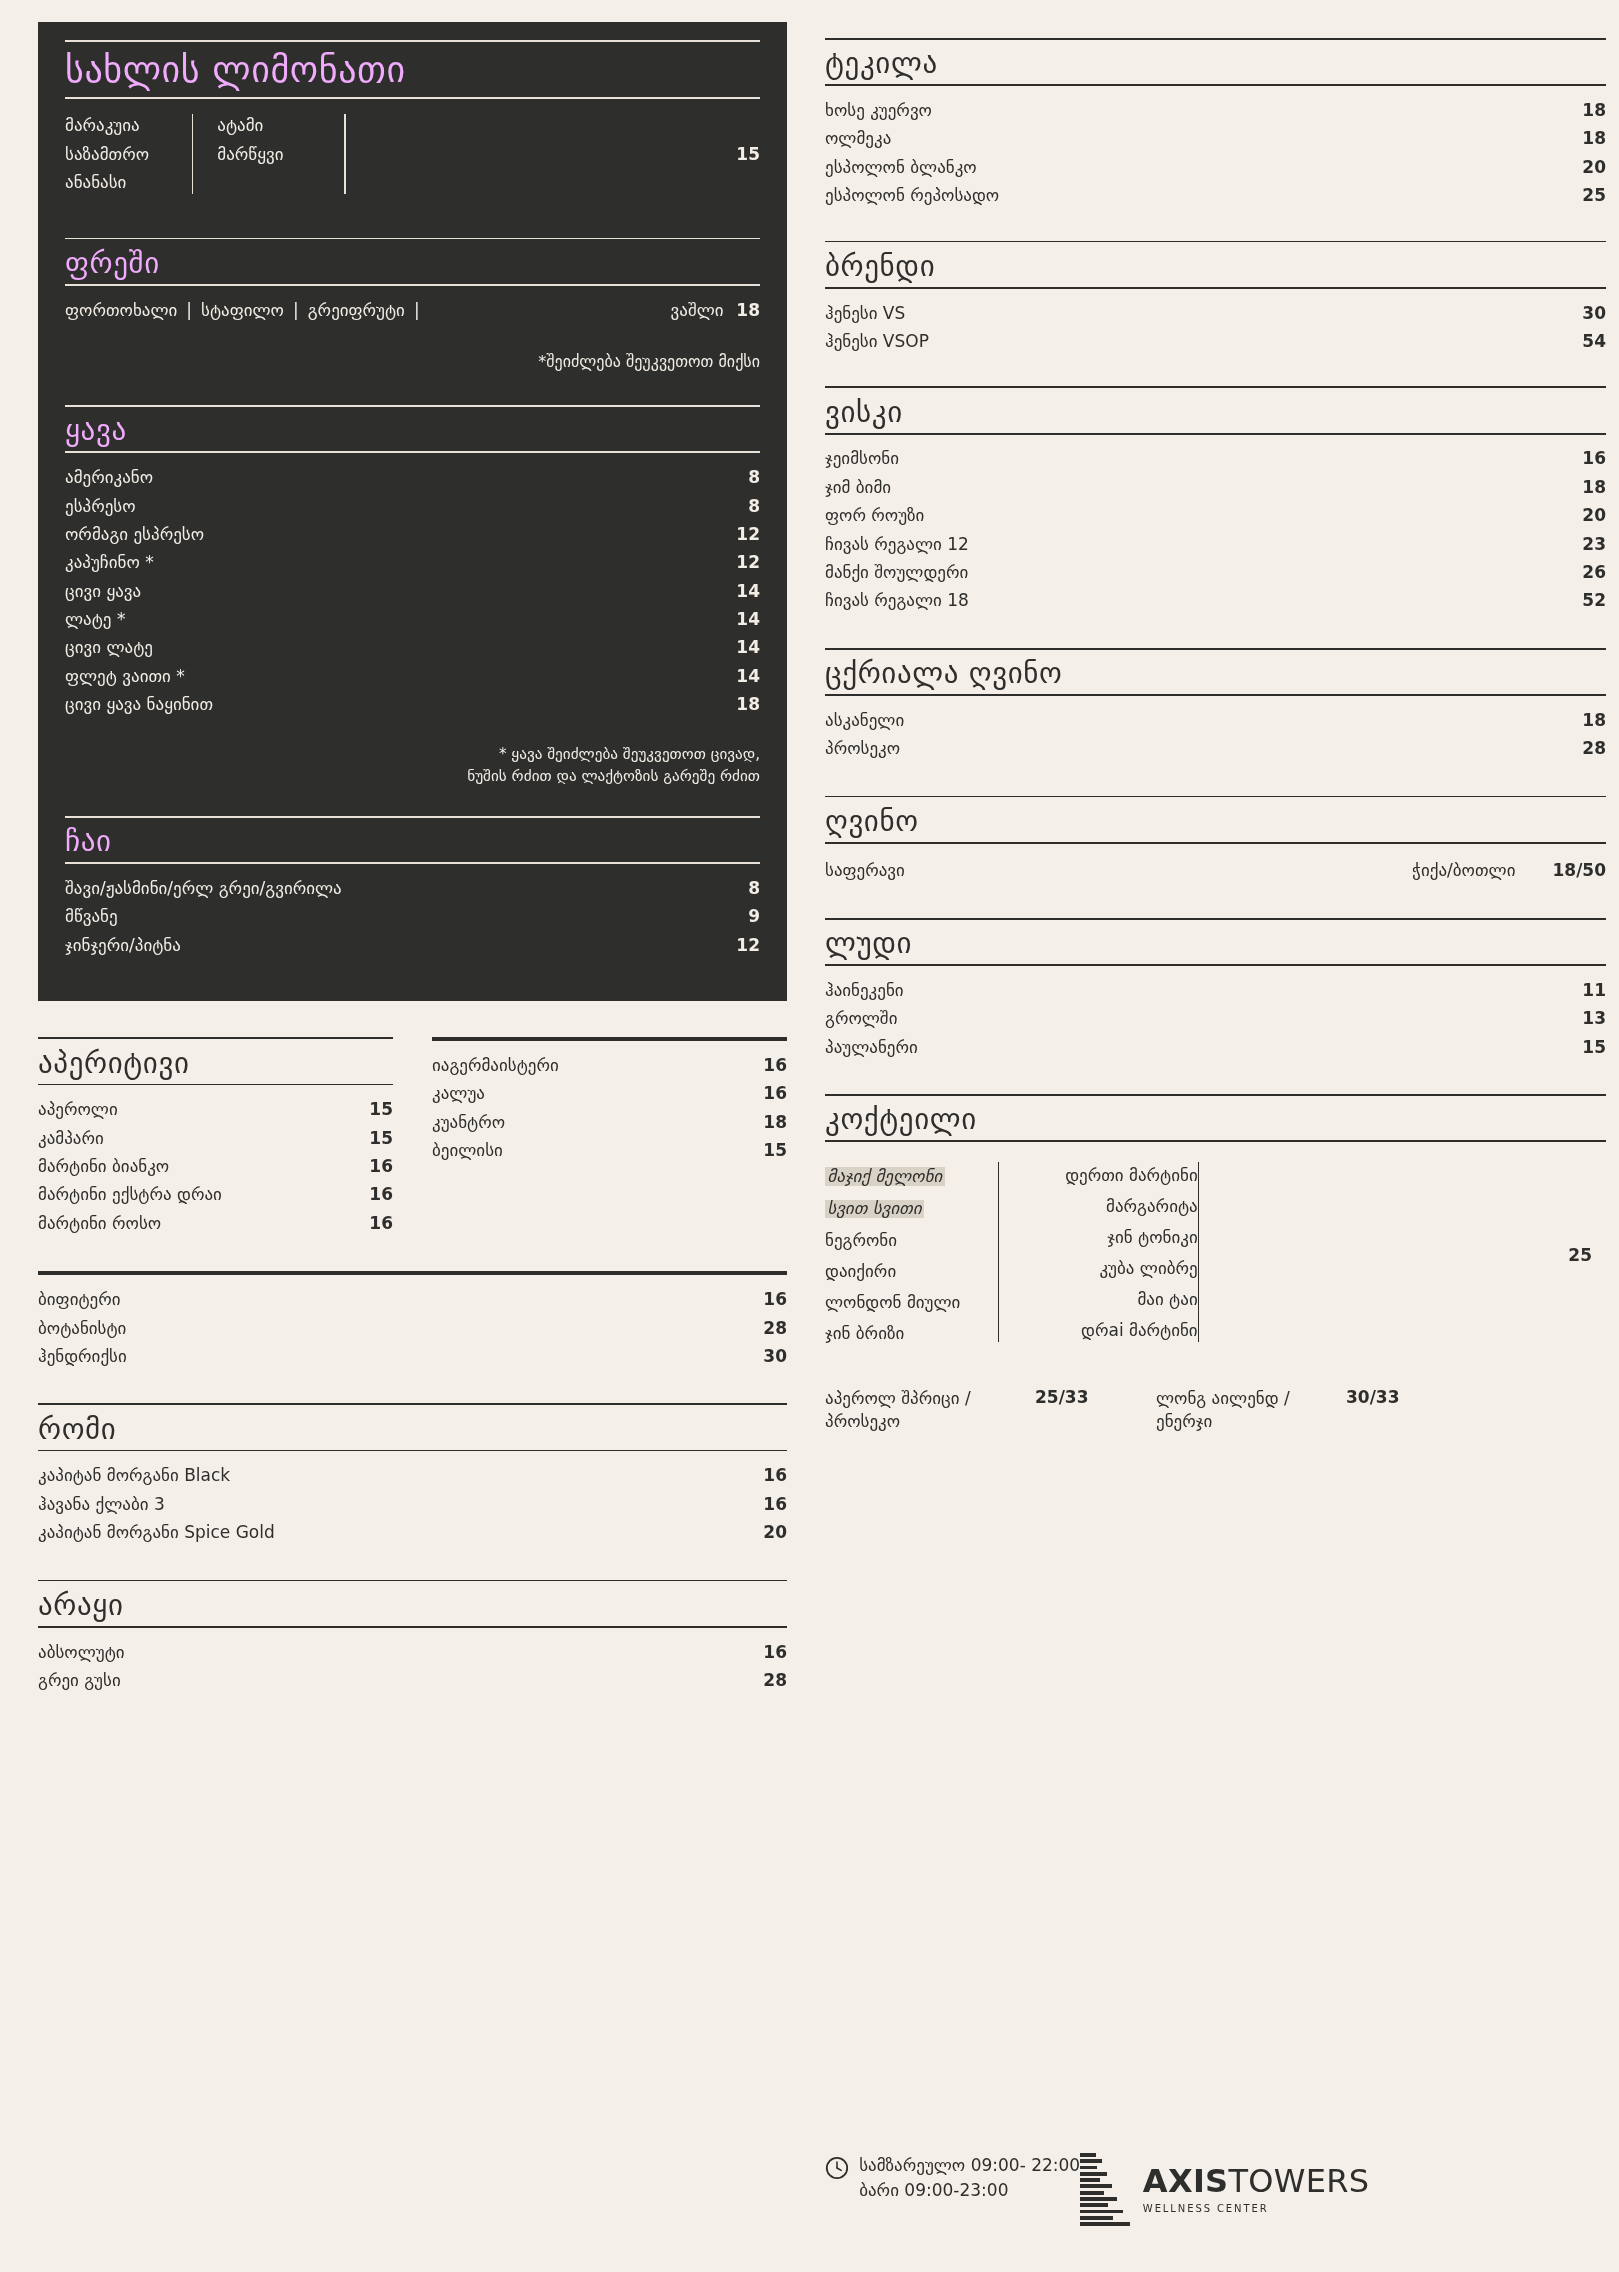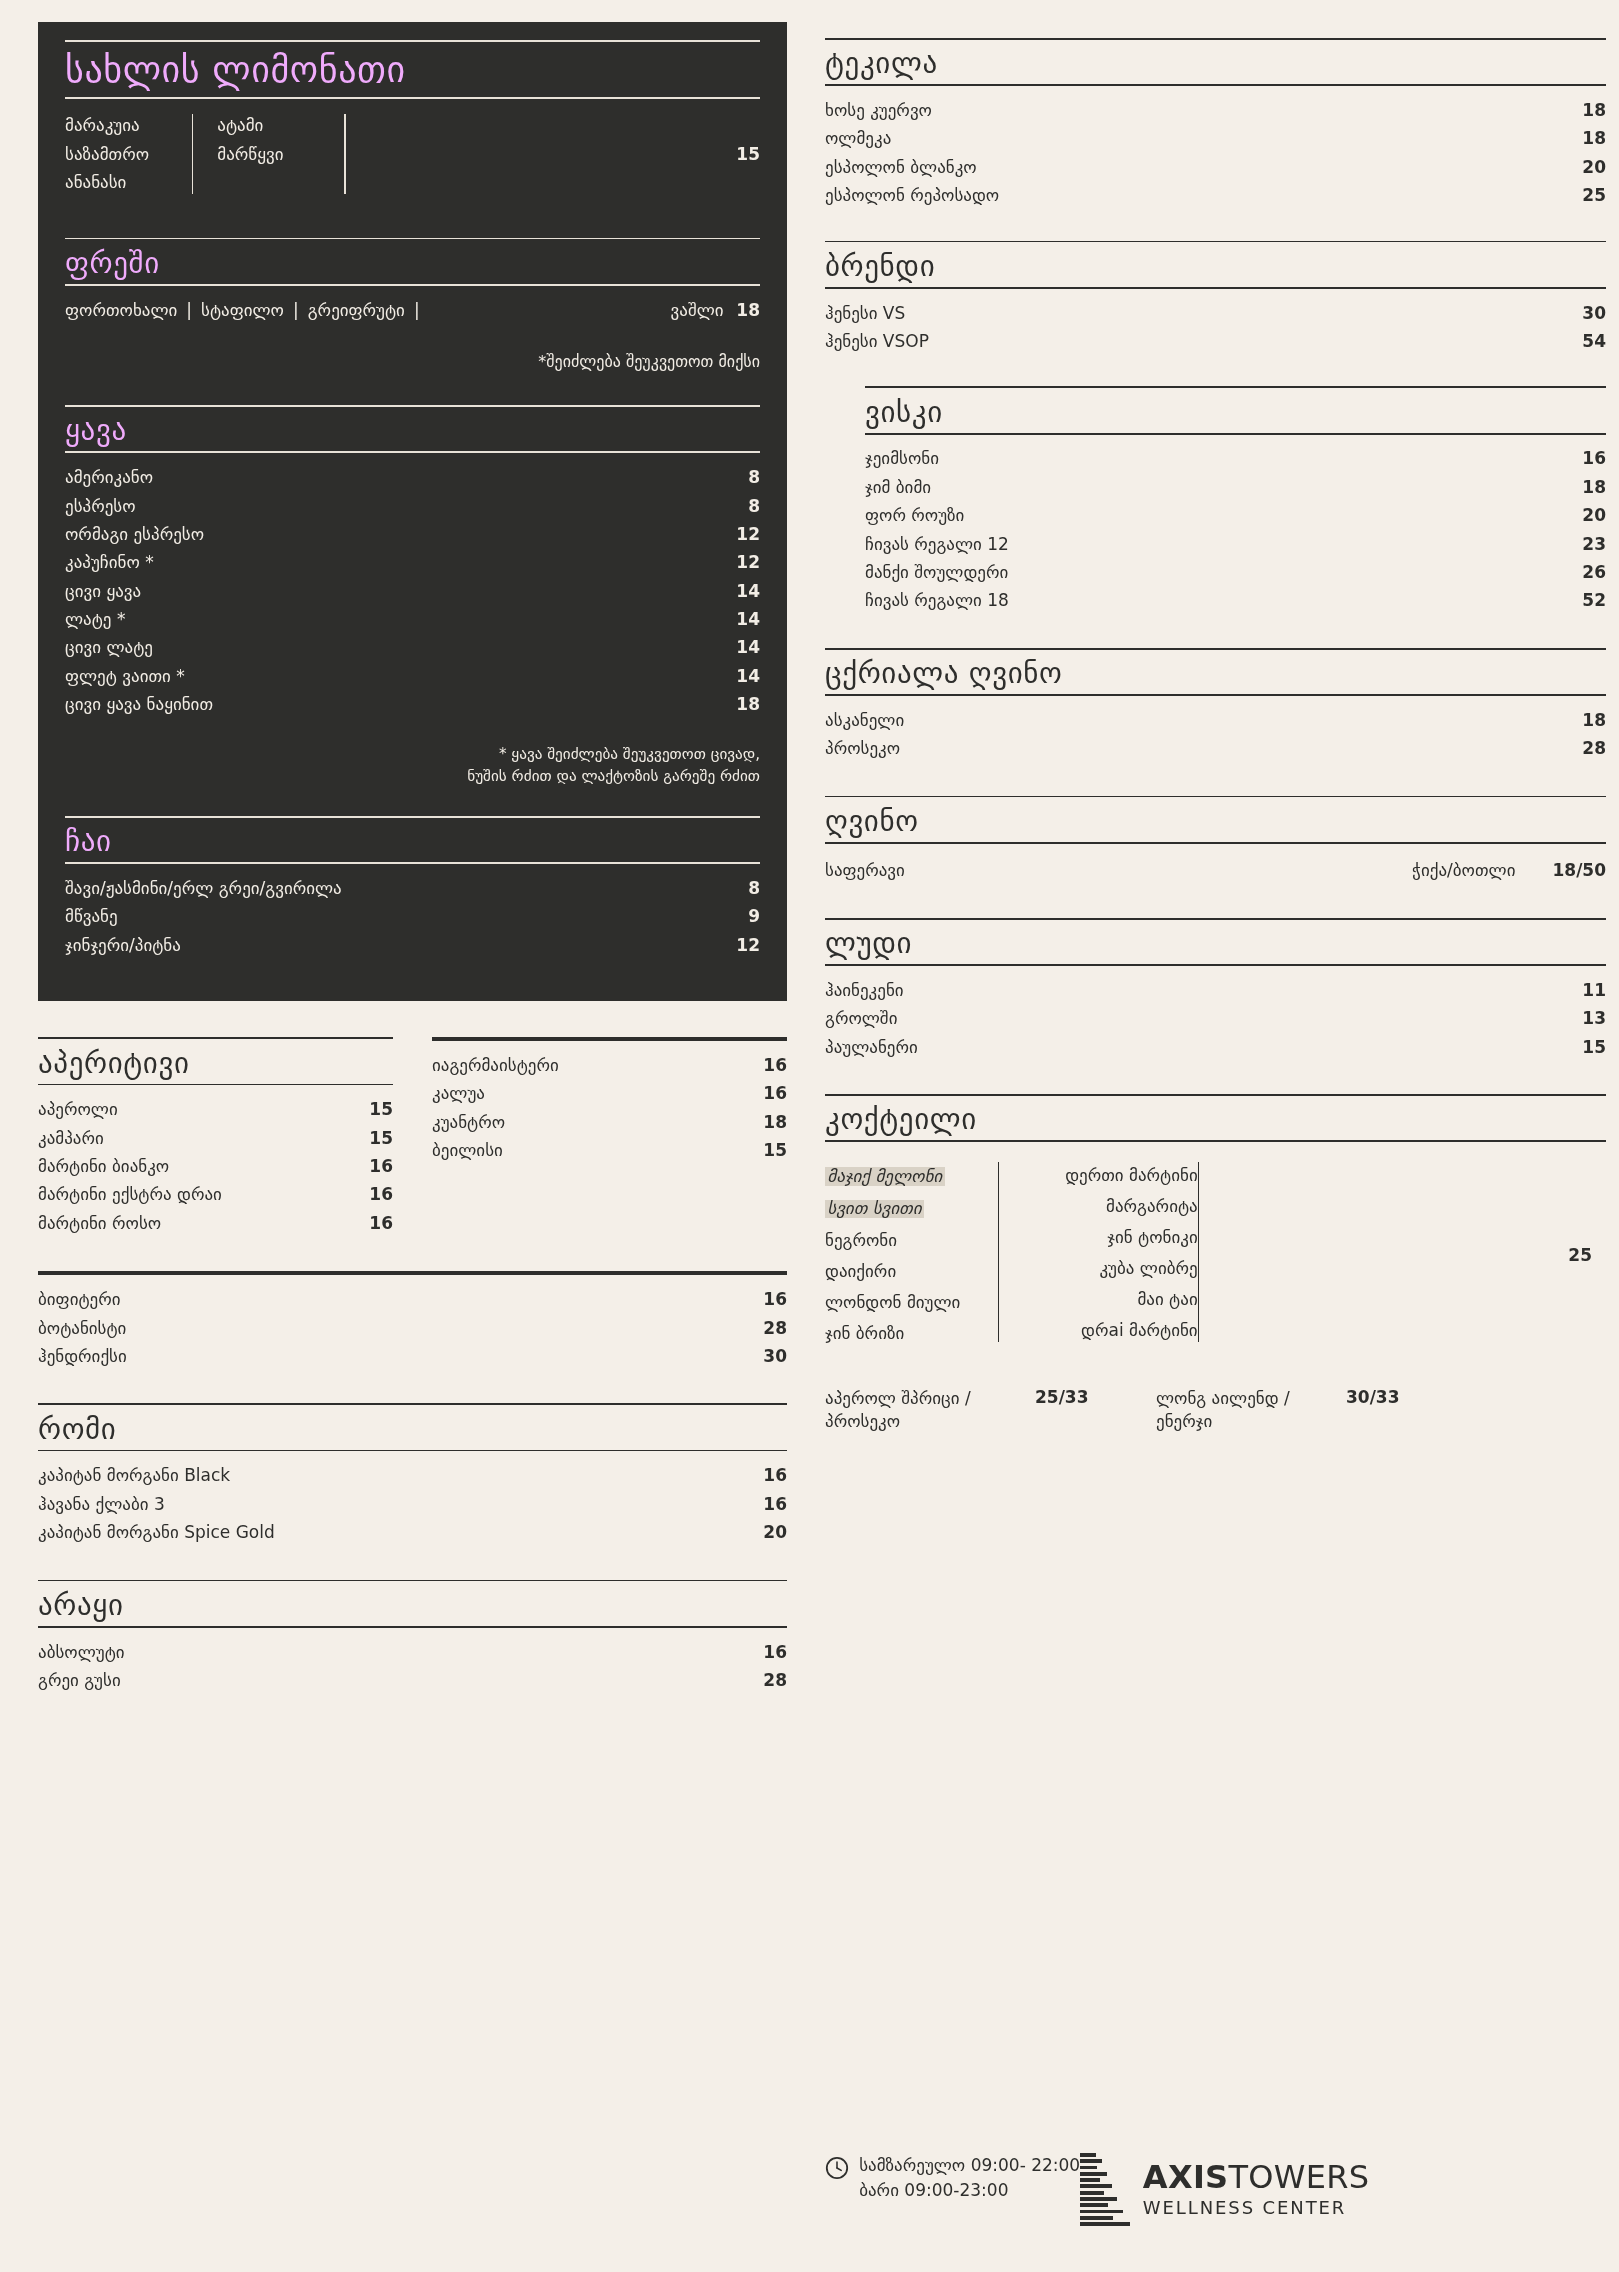--- a/index.html
+++ b/index.html
@@ -105,21 +105,21 @@
   }
   .hours{display:flex;align-items:flex-start;gap:10.2px;font-size:17px;line-height:1.45;}
   .clock{width:24px;height:24px;flex:0 0 24px;margin-top:2.5px;}
   .logo{display:flex;align-items:center;gap:12.7px;}
   .logo-bars{display:flex;flex-direction:column;gap:2.5px;width:50px;}
   .logo-bars span{display:block;height:3.8px;background:#2e2e2c;}
   .logo-txt{line-height:1.05;}
   .logo-top{font-size:32px;letter-spacing:0.3px;}
   .logo-top b{font-weight:700;}
   .logo-top i{font-style:normal;font-weight:400;}
-  .logo-sub{font-size:18px;letter-spacing:1.9px;padding-top:5.1px;}
+  .logo-sub{font-size:10px;letter-spacing:1.9px;padding-top:5.1px;}
 </style>
 </head>
 <body>
 
 <div class="page">
 
   <div class="col-left">
 
     <div class="dark-panel">
 
@@ -377,21 +377,21 @@
             <span class="row-name">ჰენესი VS</span>
             <span class="row-price">30</span>
           </div>
         <div class="row">
             <span class="row-name">ჰენესი VSOP</span>
             <span class="row-price">54</span>
           </div>
       </div>
     </div>
 
-    <div class="sec" style="padding-top:27px;margin-left:40px;">
+    <div class="sec" style="padding-top:27px;">
       <div class="rule"></div>
       <h2 class="sec-title">ვისკი</h2>
       <div class="rule"></div>
       <div class="rows">
         <div class="row">
             <span class="row-name">ჯეიმსონი</span>
             <span class="row-price">16</span>
           </div>
         <div class="row">
             <span class="row-name">ჯიმ ბიმი</span>

